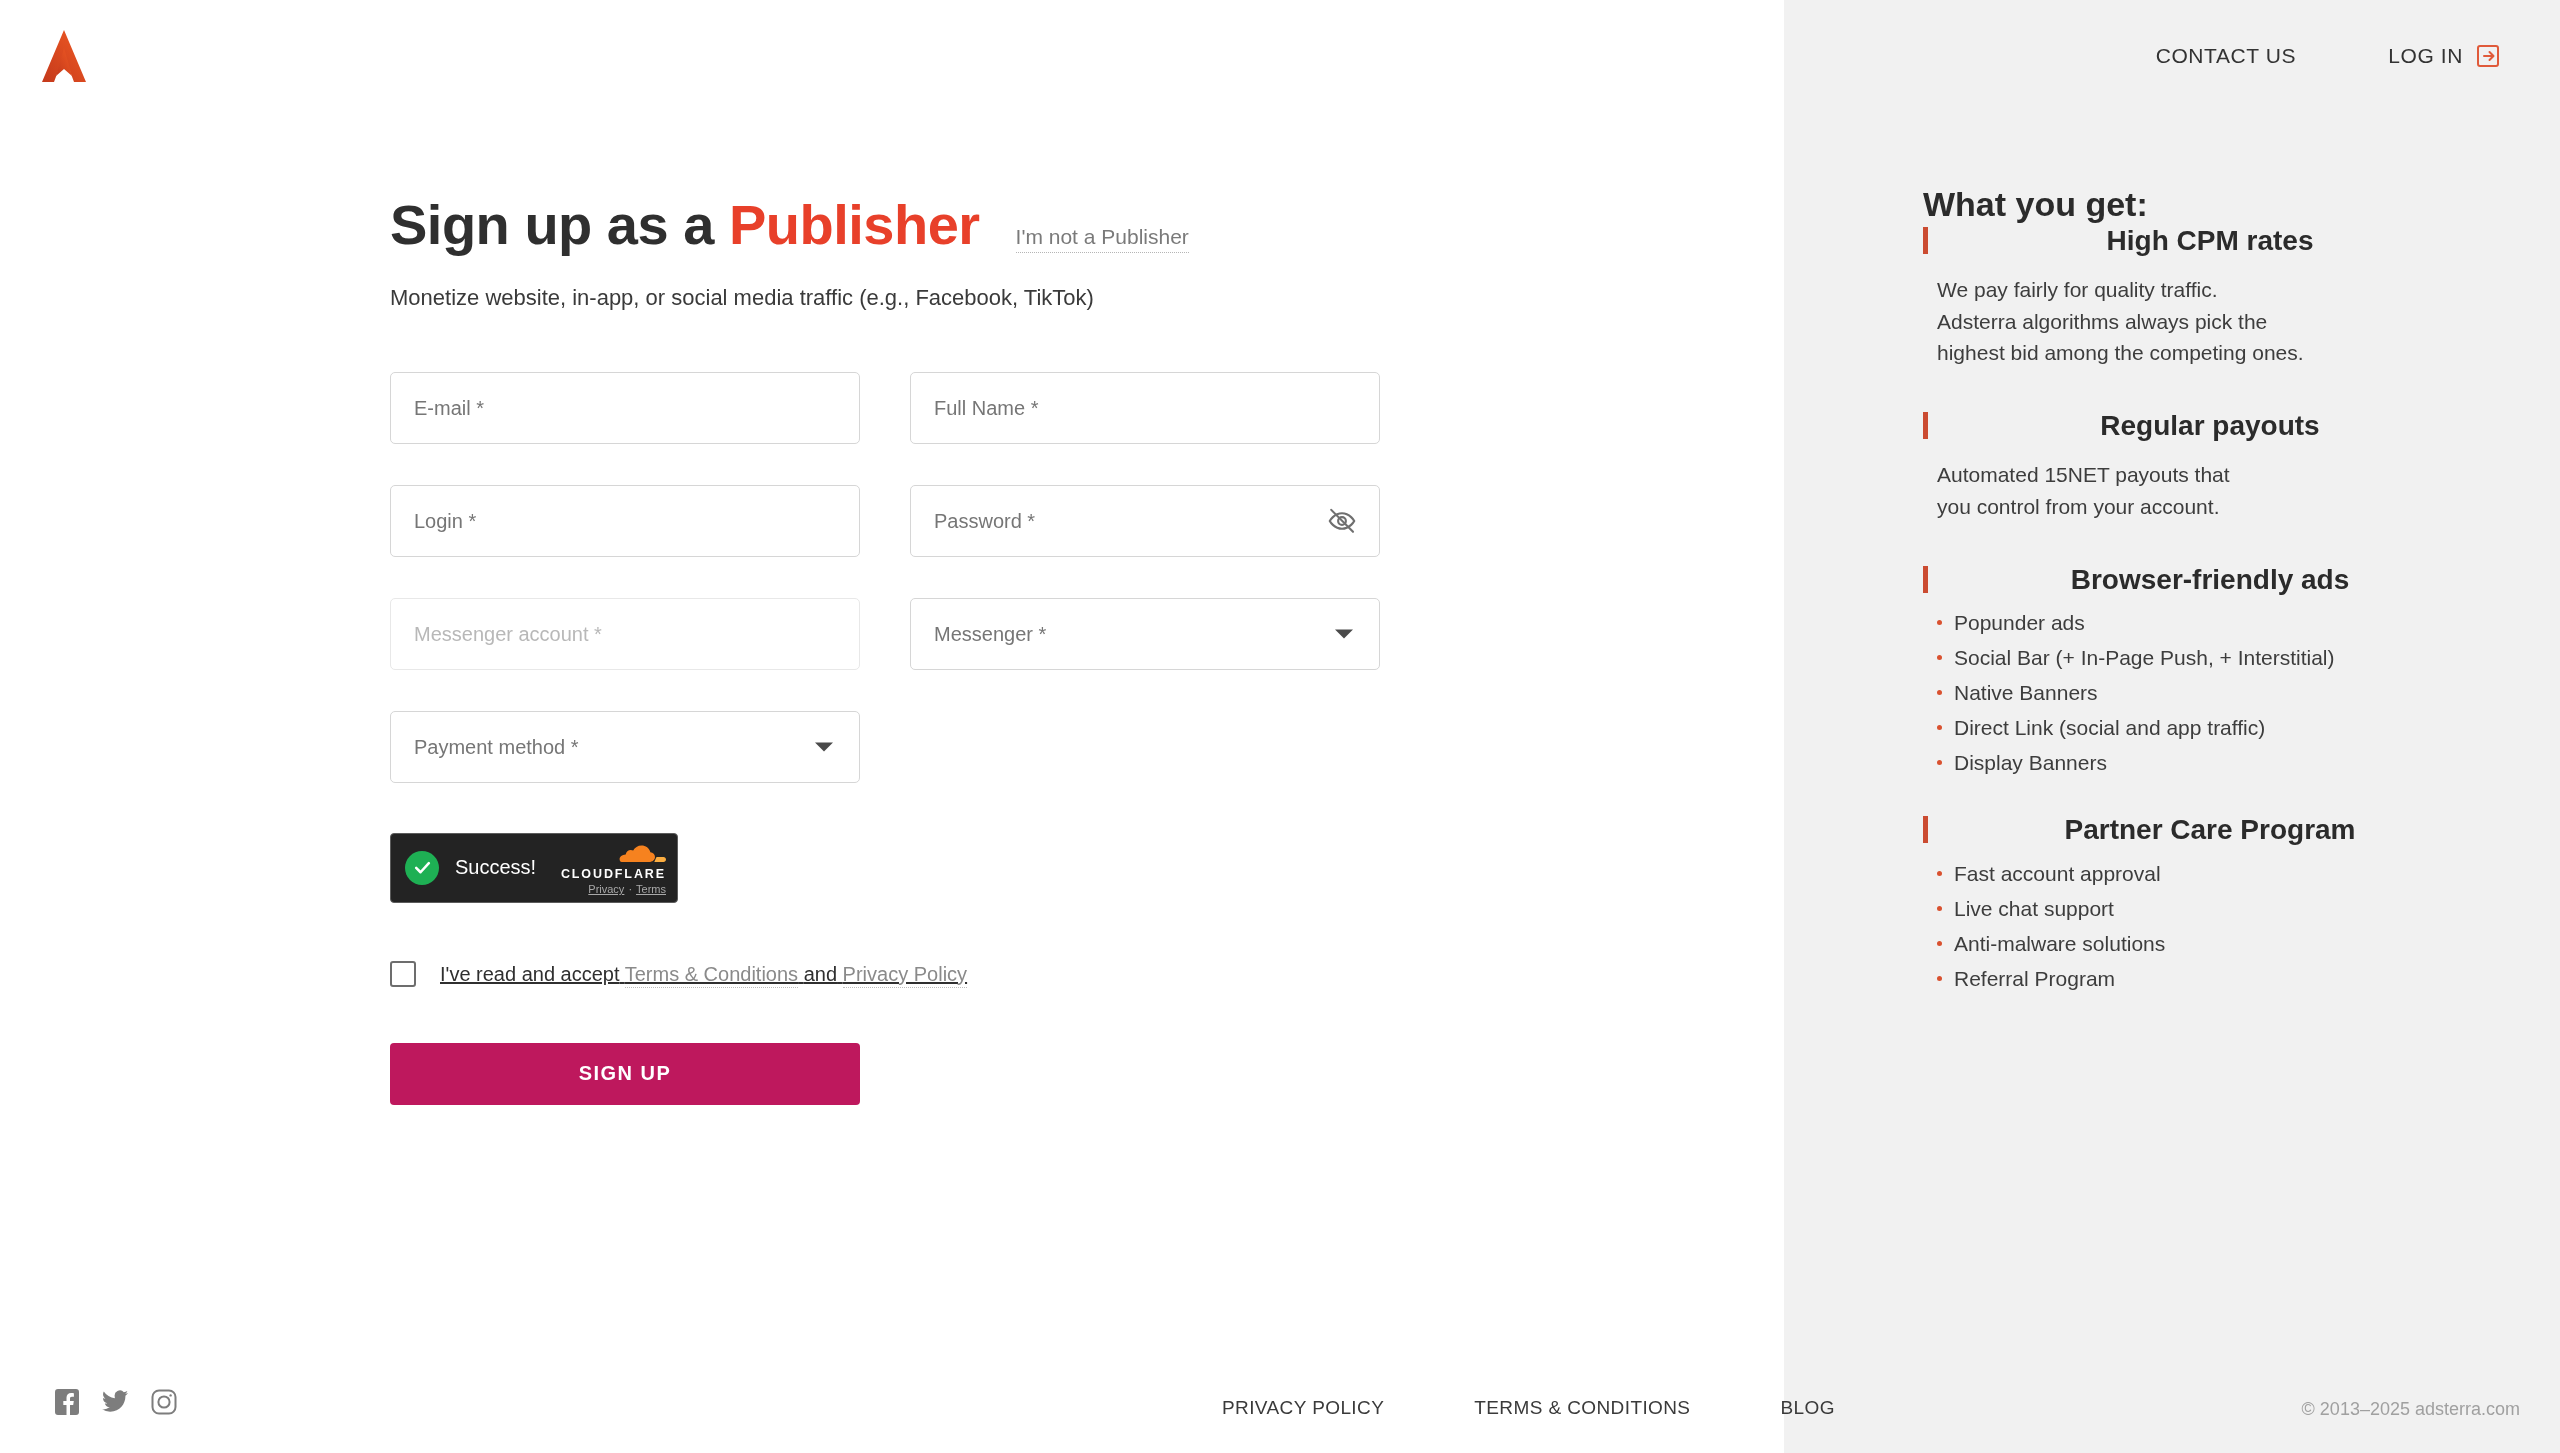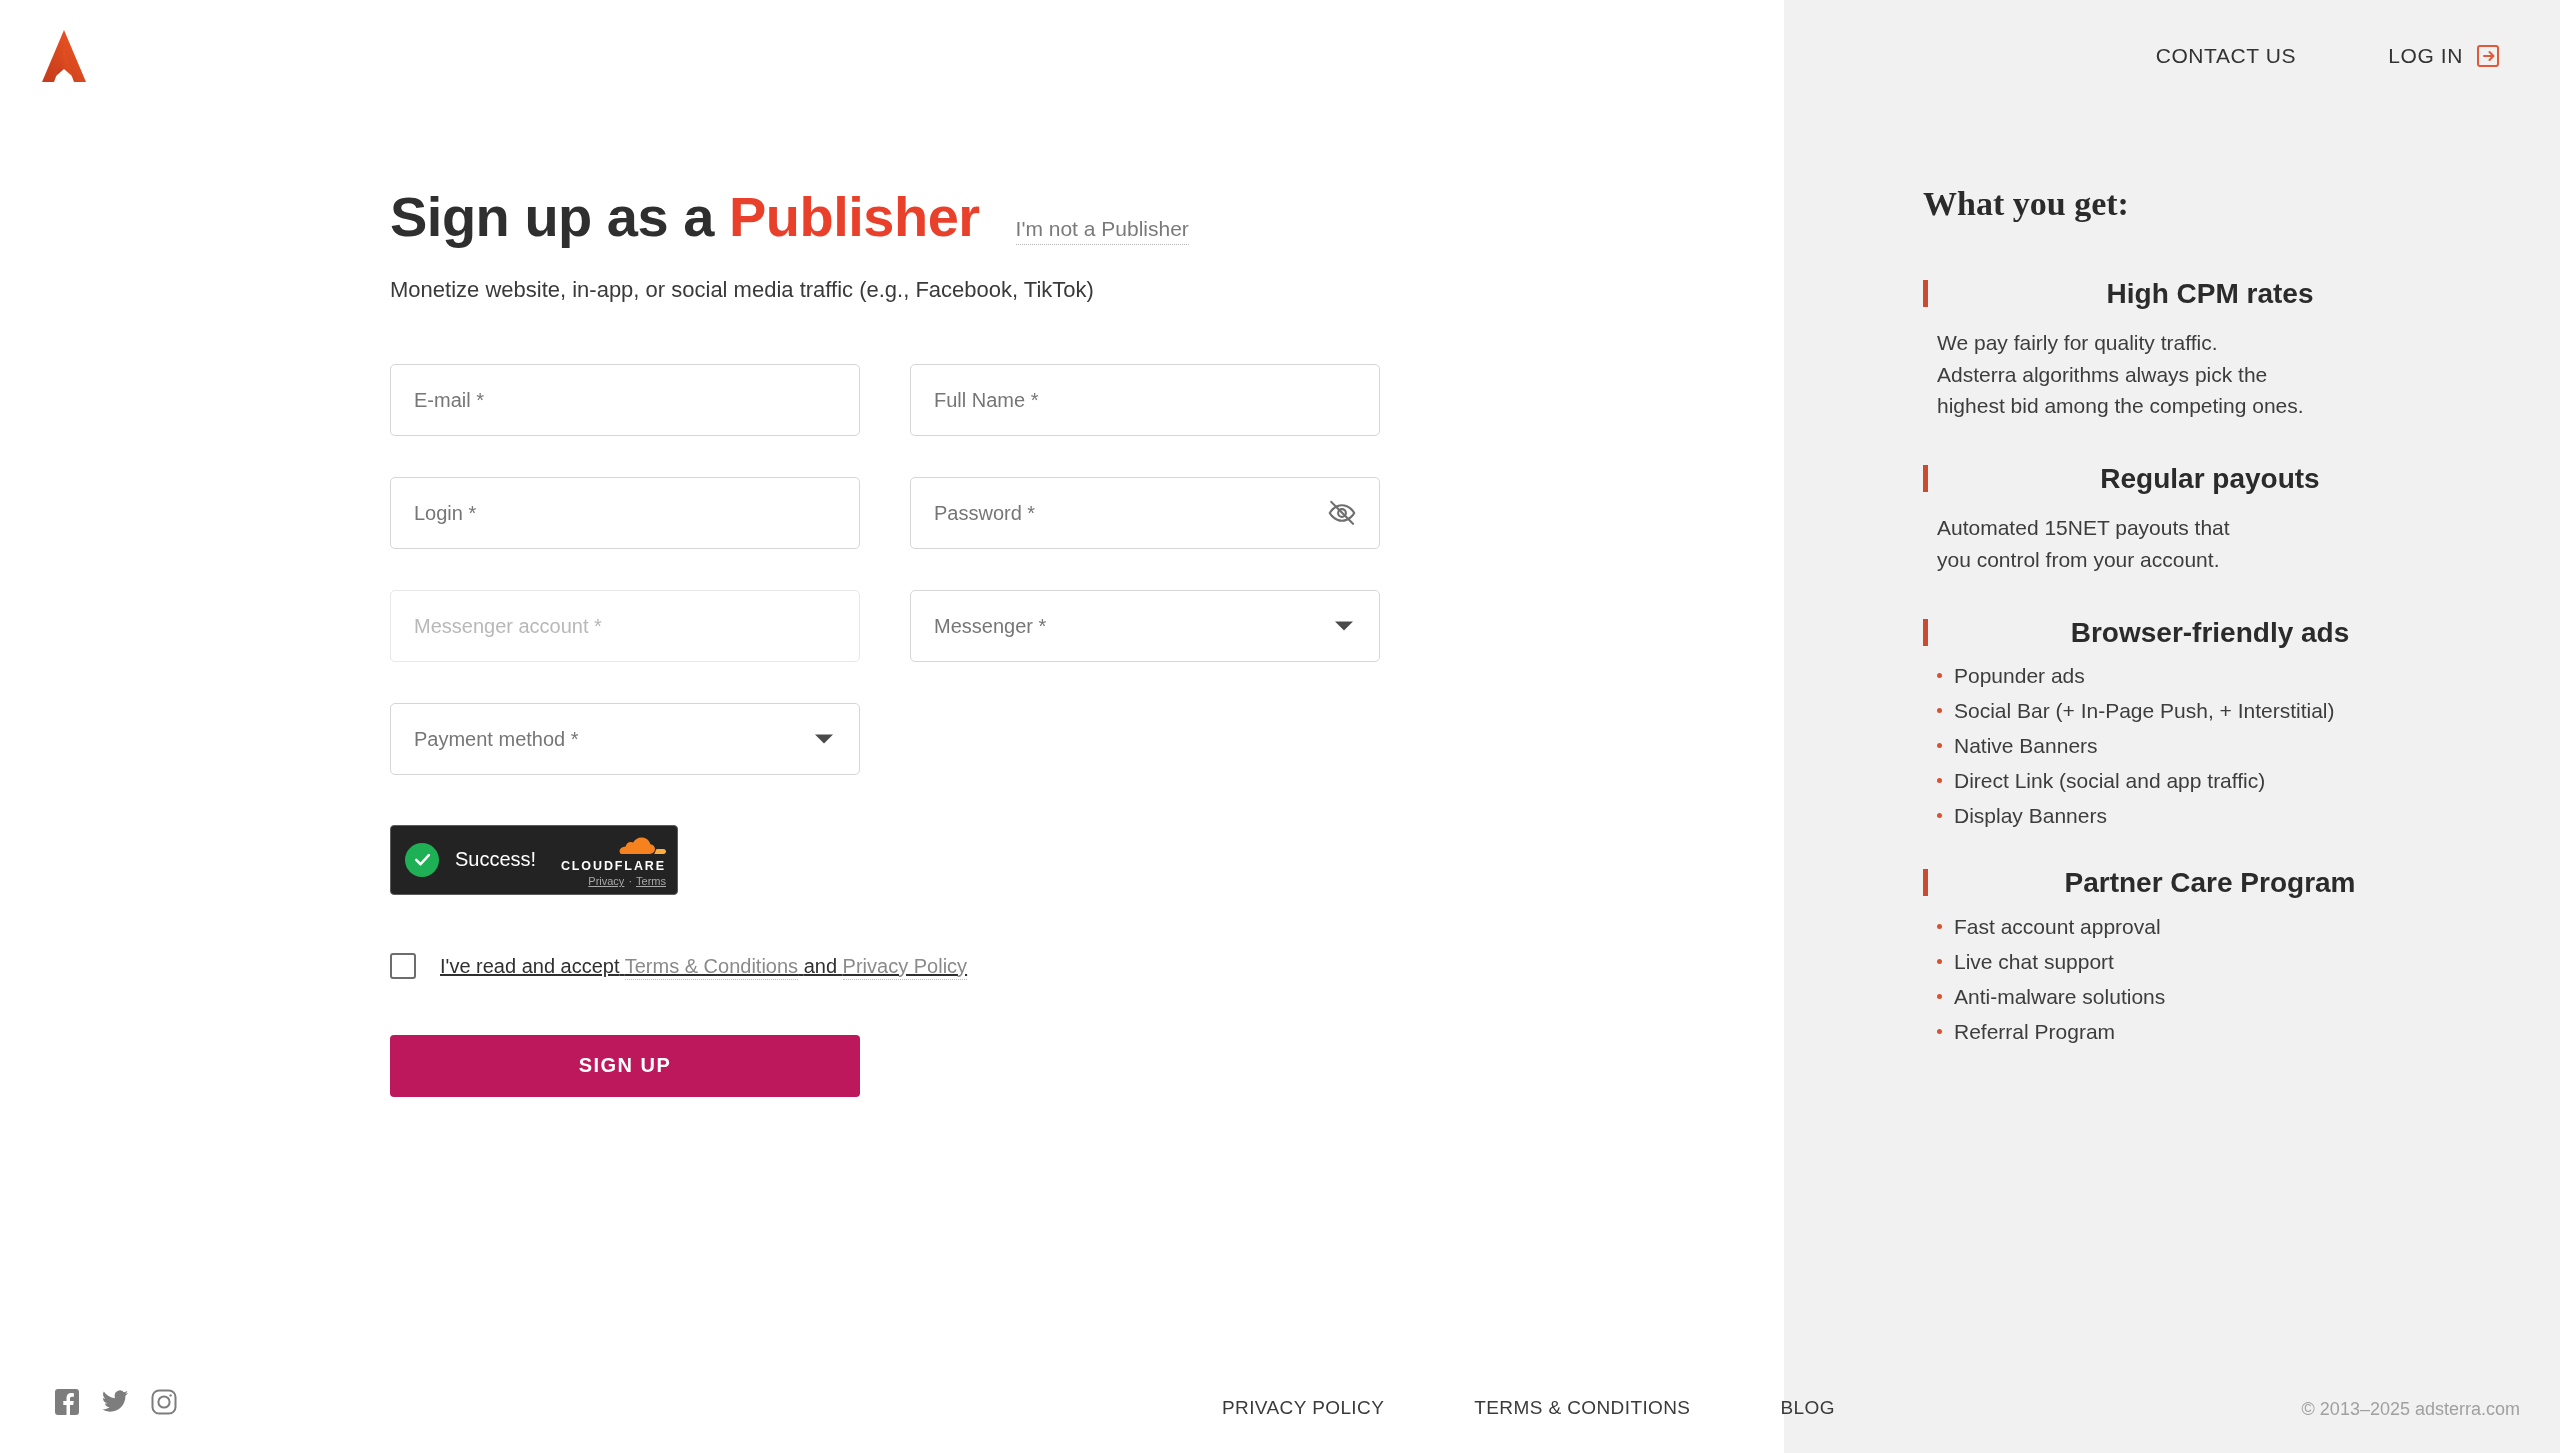--- a/index.html
+++ b/index.html
@@ -35,21 +35,21 @@
   .nav-link {
     font-size: 21px; letter-spacing: 0.6px; color: #333333;
     text-decoration: none; font-weight: 400; cursor: pointer;
     white-space: nowrap;
   }
   .login-wrap { display: flex; align-items: center; gap: 13px; }
   .login-icon { width: 24px; height: 24px; display:block; }
 
   
   .main {
-    position: absolute; left: 0; top: 0; width: 1784px; height: 1425px;
+    position: absolute; left: 0; top: 8px; width: 1784px; height: 1425px;
   }
   .form-col { position: absolute; left: 390px; top: 188px; width: 1050px; }
 
   .title-row { display: flex; align-items: baseline; gap: 36px; }
   h1.title {
     font-size: 56px; font-weight: bold; color: #2f2f2f;
     letter-spacing: -0.5px; line-height: 1.05;
   }
   h1.title .accent { color: #e8402a; }
   .not-publisher {
@@ -131,21 +131,21 @@
     margin-top: 56px; width: 470px; height: 62px;
     background: #be185d; border: none; border-radius: 4px;
     color: #ffffff; font-size: 20px; font-weight: bold; letter-spacing: 1.5px;
     font-family: "Liberation Sans", sans-serif;
     cursor: pointer; display: flex; align-items: center; justify-content: center;
   }
 
   
   .sidebar-inner { position: absolute; left: 1923px; top: 185px; width: 560px; z-index: 3; }
   h2.sb-title {
-    font-size: 34px; font-weight: bold; color: #2b2b2b; margin-bottom: 54px; font-family: Liberation Serif, serif;
+    font-size: 34px; font-weight: bold; color: #2b2b2b; 
   }
   .sb-block { margin-bottom: 40px; }
   .sb-block:last-child { margin-bottom: 0; }
   .sb-head {
     position: relative; padding-left: 14px;
     font-size: 28px; font-weight: bold; color: #2b2b2b; line-height: 1.2;
     margin-bottom: 16px;
     text-align: center;
   }
   .sb-head::before {

